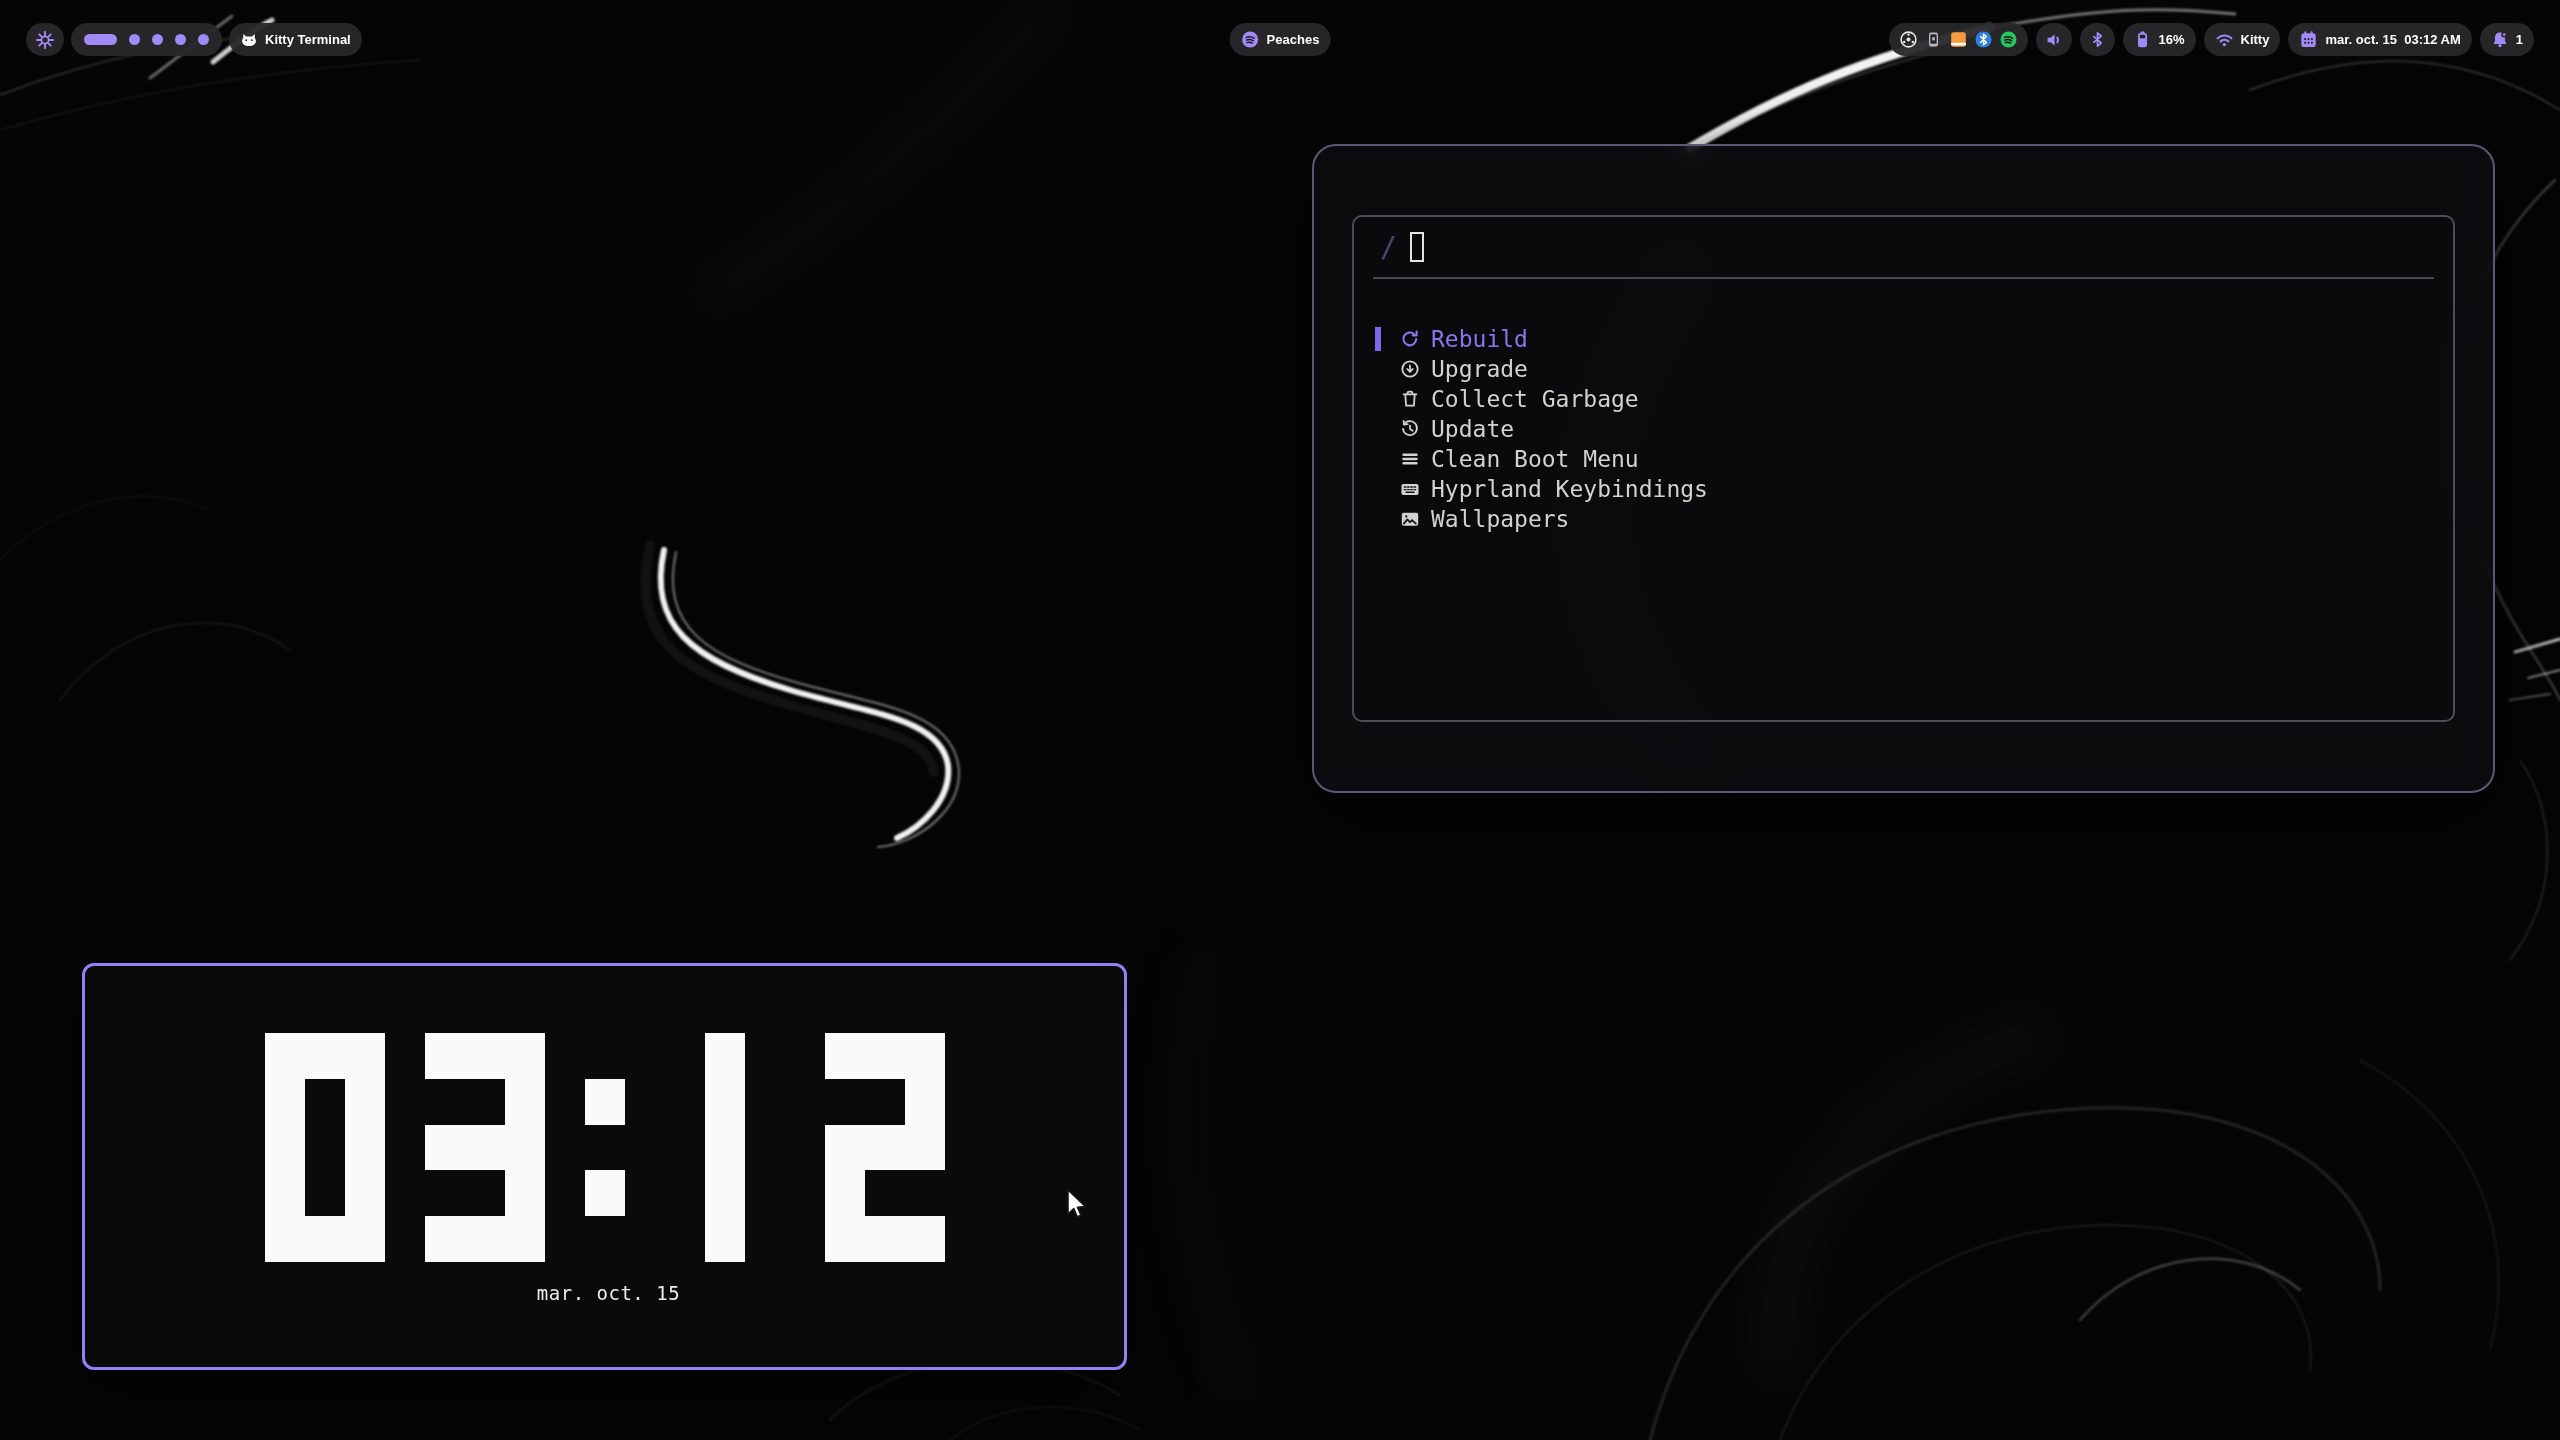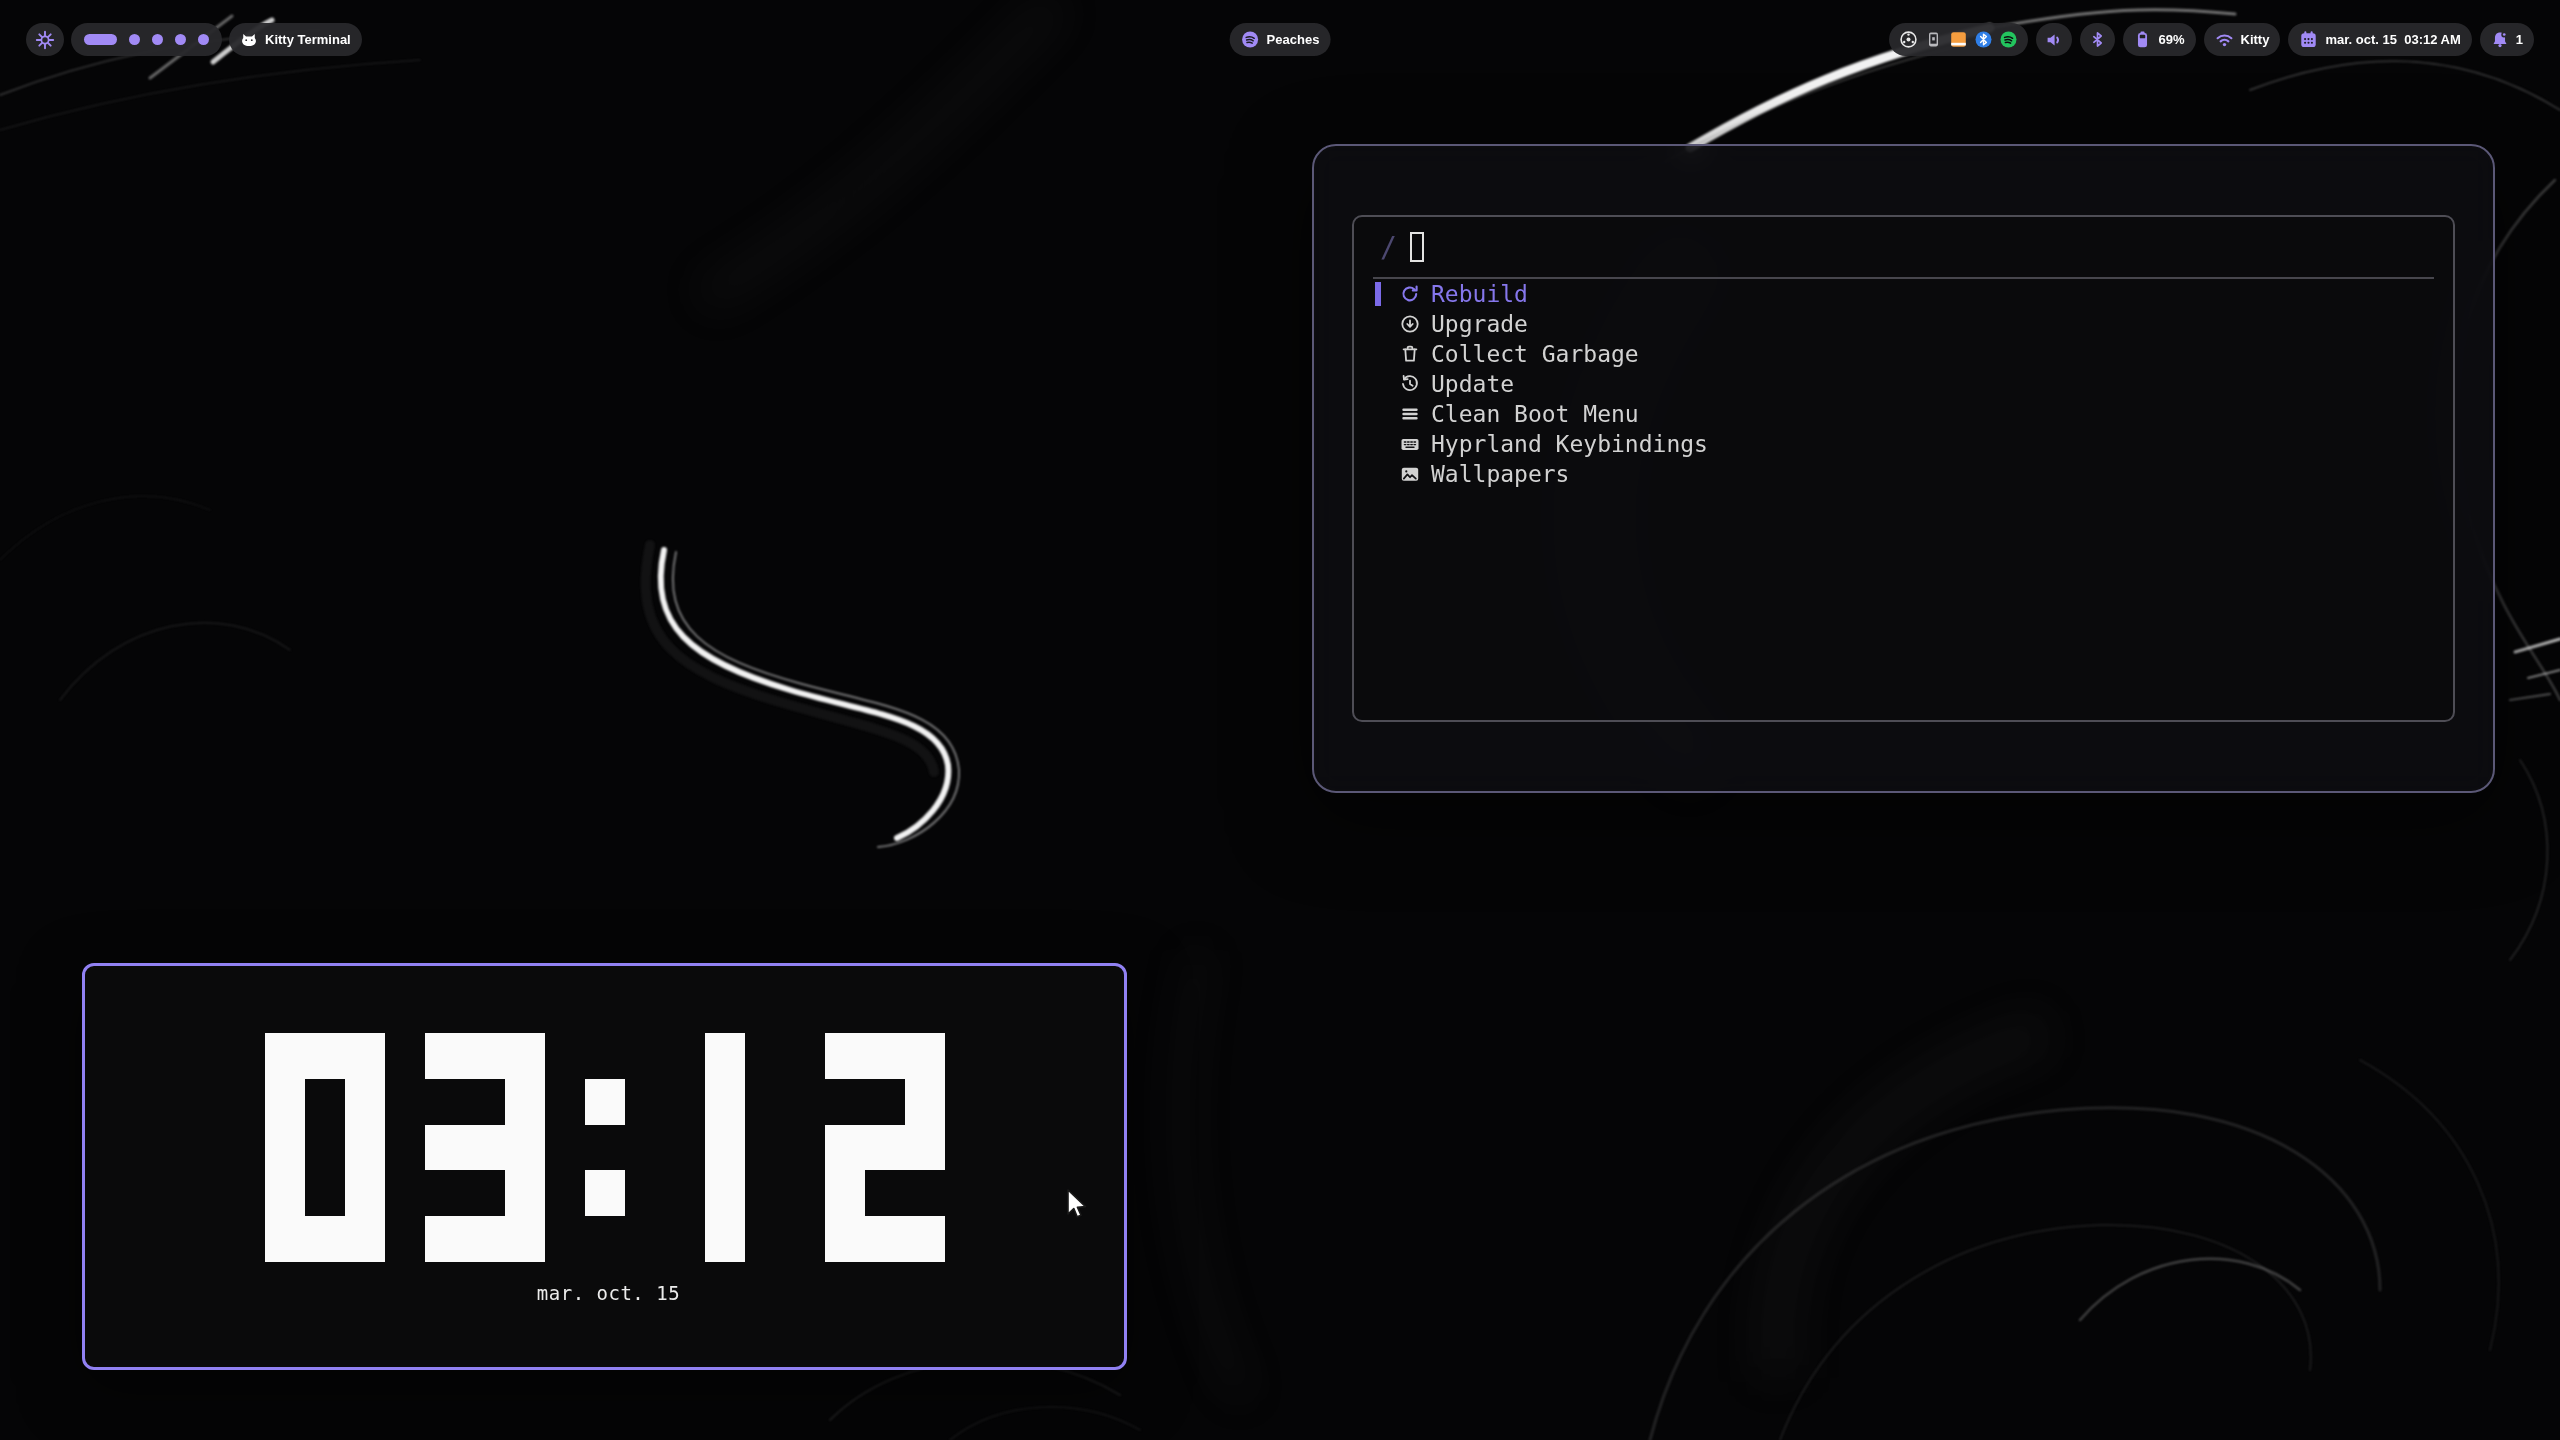--- a/index.html
+++ b/index.html
@@ -26,21 +26,21 @@
   
   .launcher { position:absolute; left:1312px; top:144px; width:1183px; height:649px;
               background:rgba(14,14,17,.80); border:2px solid #5b5877; border-radius:24px;
               backdrop-filter:blur(14px); box-shadow:0 24px 80px rgba(0,0,0,.55); z-index:10; }
   .launcher-inner { position:absolute; inset:69px 38px; border:2px solid #4e4d55;
                     border-radius:10px; background:rgba(6,6,8,.25); }
   .search-row { height:62px; margin:0 19px; padding:0 7px; display:flex; align-items:center;
                 border-bottom:2px solid #47464d; }
   .prompt { color:#4c4870; font:400 28px "DejaVu Sans Mono", monospace; }
   .cursor-block { width:14px; height:30px; border:2.5px solid #e3e3e3; margin-left:13px; }
-  .menu-list { display:flex; flex-direction:column; }
+  .menu-list { margin-top:45px; display:flex; flex-direction:column; }
   .menu-item { position:relative; height:30px; display:flex; align-items:center; gap:10px;
                padding-left:45px; color:#d2d2d2; font:400 23px "DejaVu Sans Mono", monospace; }
   .menu-item svg { width:22px; height:22px; flex:0 0 22px; }
   .menu-item .sel-bar { position:absolute; left:21px; top:3px; width:6px; height:24px;
                         background:#7b6ae8; visibility:hidden; }
   .menu-item.selected { color:#8677ec; }
   .menu-item.selected .sel-bar { visibility:visible; }
 
   
   .clock { position:absolute; left:82px; top:963px; width:1045px; height:407px;
@@ -192,21 +192,21 @@
         <path d="M5.4 6.4l8.2 7-4.1 3.4V2.2l4.1 3.4-8.2 7" stroke="#a18af5" stroke-width="1.9" fill="none" stroke-linejoin="round" stroke-linecap="round"></path>
       </svg>
     </div>
 
     <div class="pill">
       <svg width="17" height="19" viewBox="0 0 18 20">
         <rect x="6.8" y="1.4" width="4.4" height="2.2" rx="1" fill="#a18af5"></rect>
         <rect x="4.2" y="3.1" width="9.6" height="15.2" rx="2.6" fill="#a18af5"></rect>
         <rect x="6.1" y="5" width="5.8" height="3.8" rx="1" fill="#222226"></rect>
       </svg>
-      <span>69%</span>
+      <span>16%</span>
     </div>
 
     <div class="pill">
       <svg width="19" height="17" viewBox="0 0 19 17">
         <g stroke="#a18af5" fill="none" stroke-linecap="round" stroke-width="2.1">
           <path d="M2.6 7.2a10 10 0 0 1 13.8 0"></path>
           <path d="M5.6 10.4a5.8 5.8 0 0 1 7.8 0"></path>
         </g>
         <circle cx="9.5" cy="13.6" r="1.7" fill="#a18af5"></circle>
       </svg>

